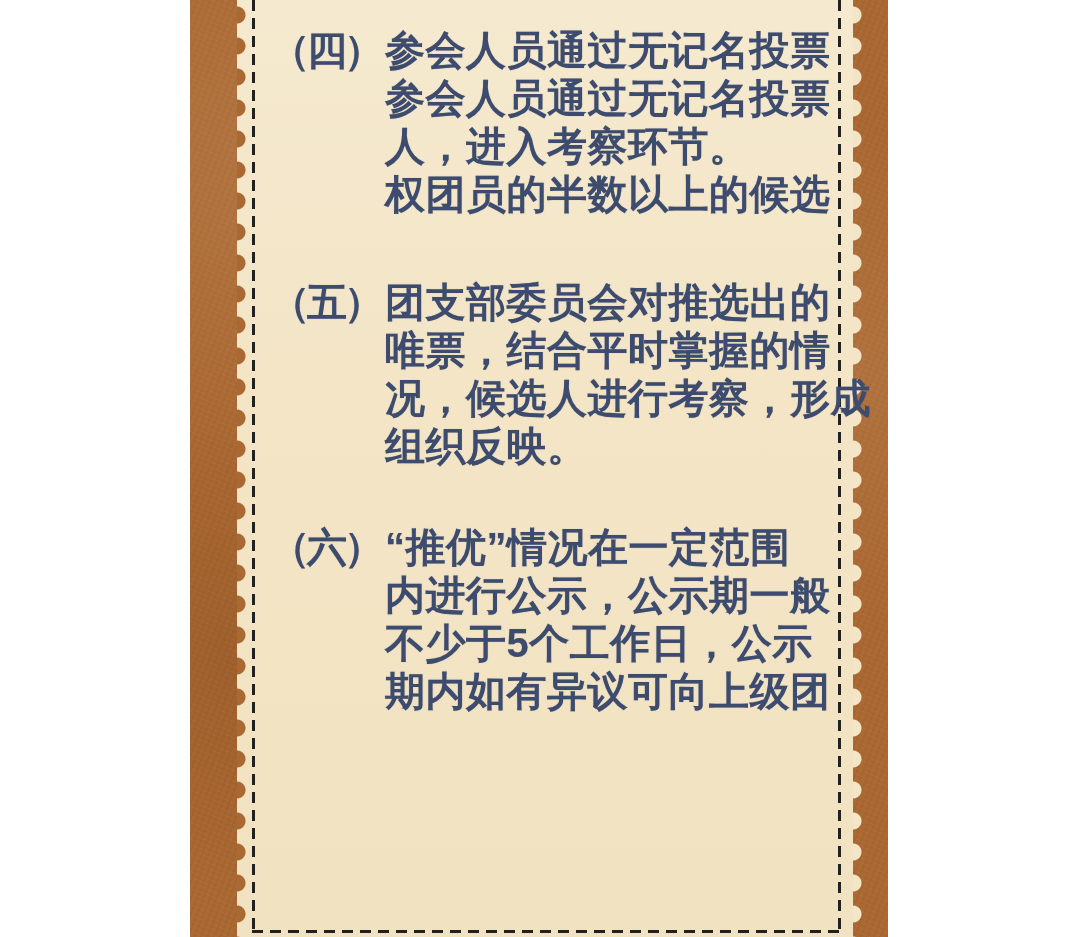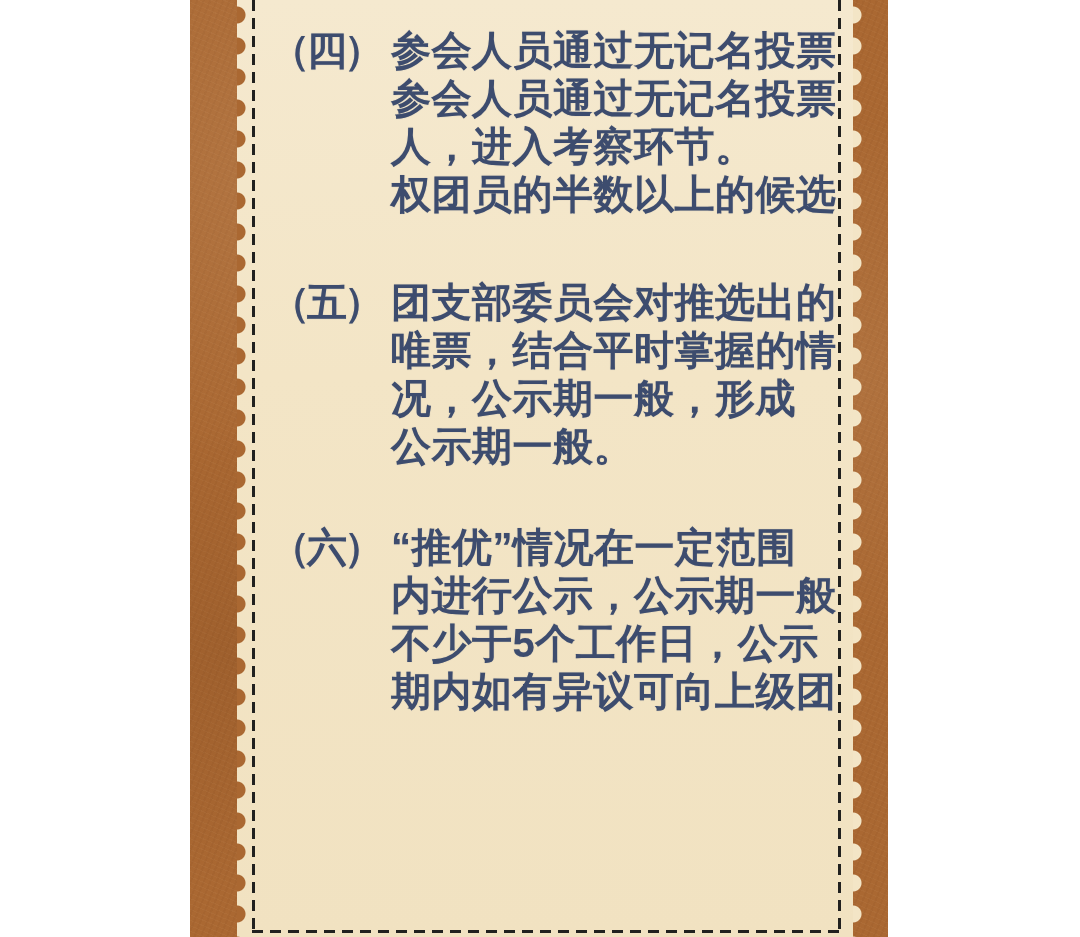--- a/index.html
+++ b/index.html
@@ -82,21 +82,21 @@
   .para + .para { margin-top: 0; }
   .para:nth-child(2) { margin-top: 60px; }
   .para:nth-child(3) { margin-top: 53px; }
   .marker {
     flex: 0 0 115px;
     width: 115px;
     letter-spacing: -3px;
     white-space: nowrap;
   }
   .lines { flex: 1 1 auto; }
-  .line { white-space: nowrap; letter-spacing: 0.5px; margin-left: 6px; }
+  .line { white-space: nowrap; letter-spacing: 0.5px; }
 </style>
 </head>
 <body>
 
 <div class="stage">
   <div class="kraft">
     <div class="stamp">
       <div class="perf perf-left"></div>
       <div class="perf perf-right"></div>
       <div class="dash-v dash-left"></div>
@@ -113,22 +113,22 @@
             <div class="line">人，进入考察环节。</div>
             <div class="line">权团员的半数以上的候选</div>
           </div>
         </div>
 
         <div class="para">
           <div class="marker">（五）</div>
           <div class="lines">
             <div class="line">团支部委员会对推选出的</div>
             <div class="line">唯票，结合平时掌握的情</div>
-            <div class="line">况，公示期一般，形成</div>
-            <div class="line">公示期一般。</div>
+            <div class="line">况，候选人进行考察，形成</div>
+            <div class="line">组织反映。</div>
           </div>
         </div>
 
         <div class="para">
           <div class="marker">（六）</div>
           <div class="lines">
             <div class="line">“推优”情况在一定范围</div>
             <div class="line">内进行公示，公示期一般</div>
             <div class="line">不少于5个工作日，公示</div>
             <div class="line">期内如有异议可向上级团</div>

